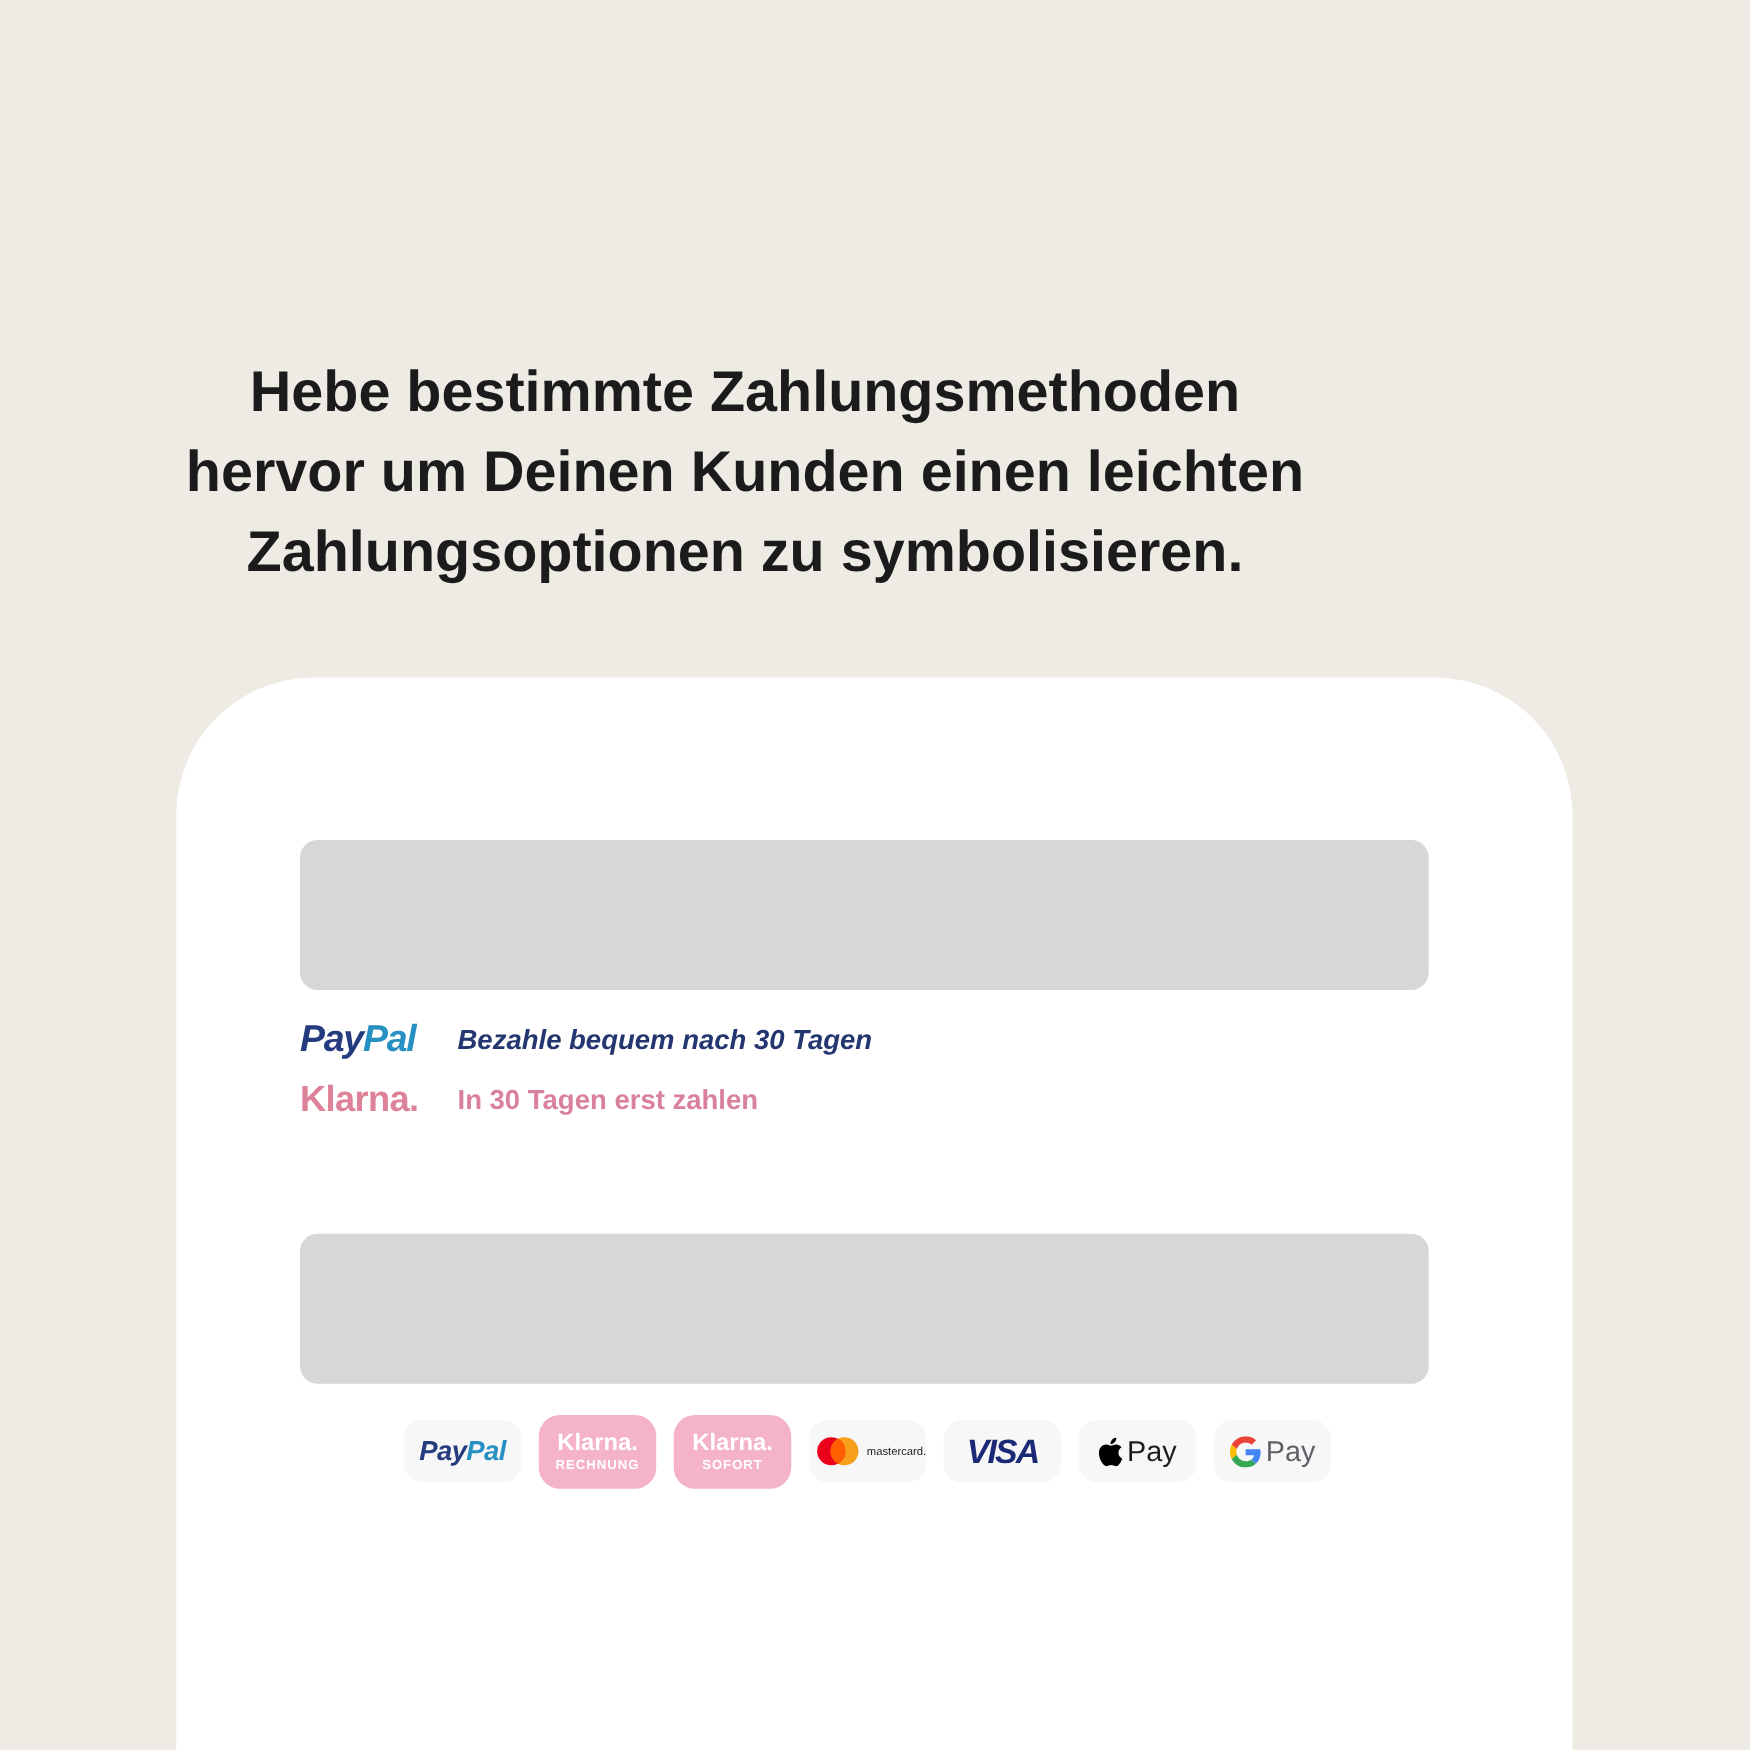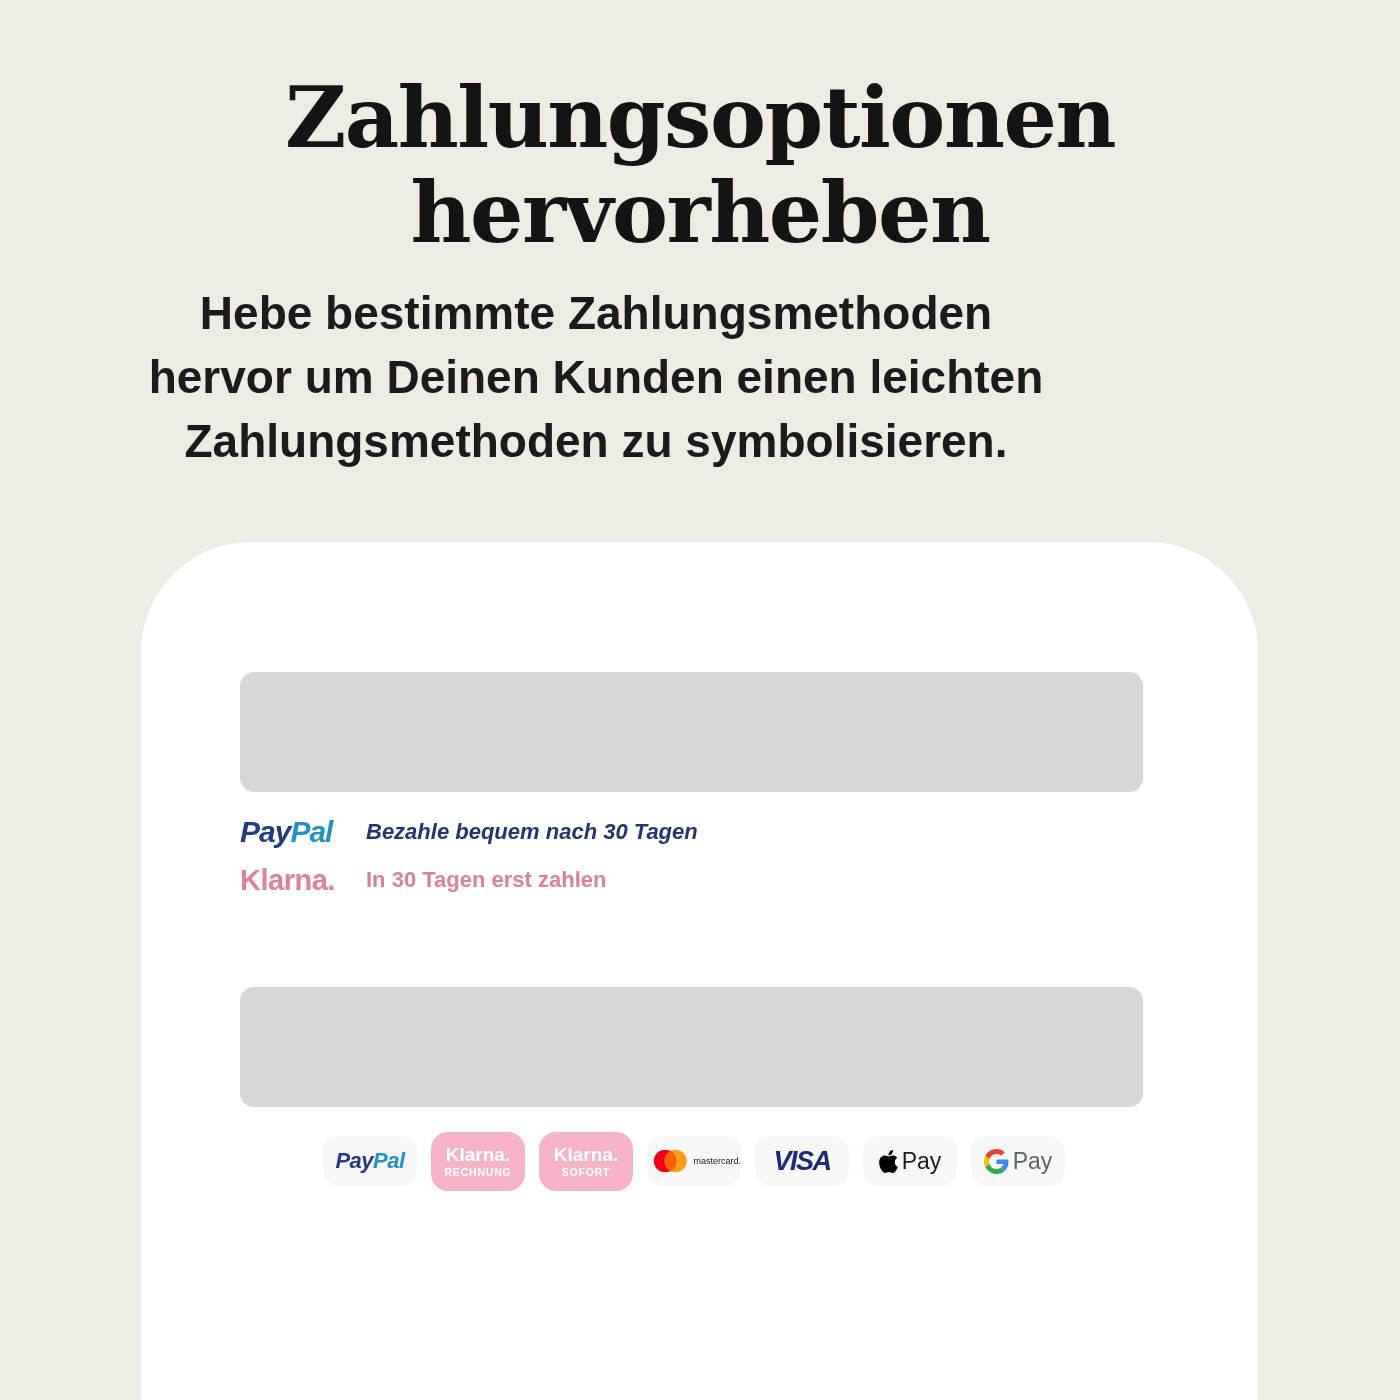--- a/index.html
+++ b/index.html
@@ -90,29 +90,25 @@
   }
   .pay-word{font-size:23px;color:#1d1d1f;}
   .gpay-word{font-size:23px;color:#5f6368;}
   .badge.apple, .badge.gpay{gap:4px;}
 </style>
 </head>
 <body>
 
 <div class="canvas">
 
-  <div class="title">
-    <div>Zahlungsoptionen</div>
-    <div>hervorheben</div>
-  </div>
 
   <div class="subtitle">
     <div>Hebe bestimmte Zahlungsmethoden</div>
     <div>hervor um Deinen Kunden einen leichten</div>
-    <div>Zahlungsmethoden zu symbolisieren.</div>
+    <div>Zahlungsoptionen zu symbolisieren.</div>
   </div>
 
   <div class="card">
 
     <div class="placeholder first"></div>
 
     <div class="method-row paypal">
       <div class="method-logo">
         <span class="paypal-wordmark"><span class="p1">Pay</span><span class="p2">Pal</span></span>
       </div>

